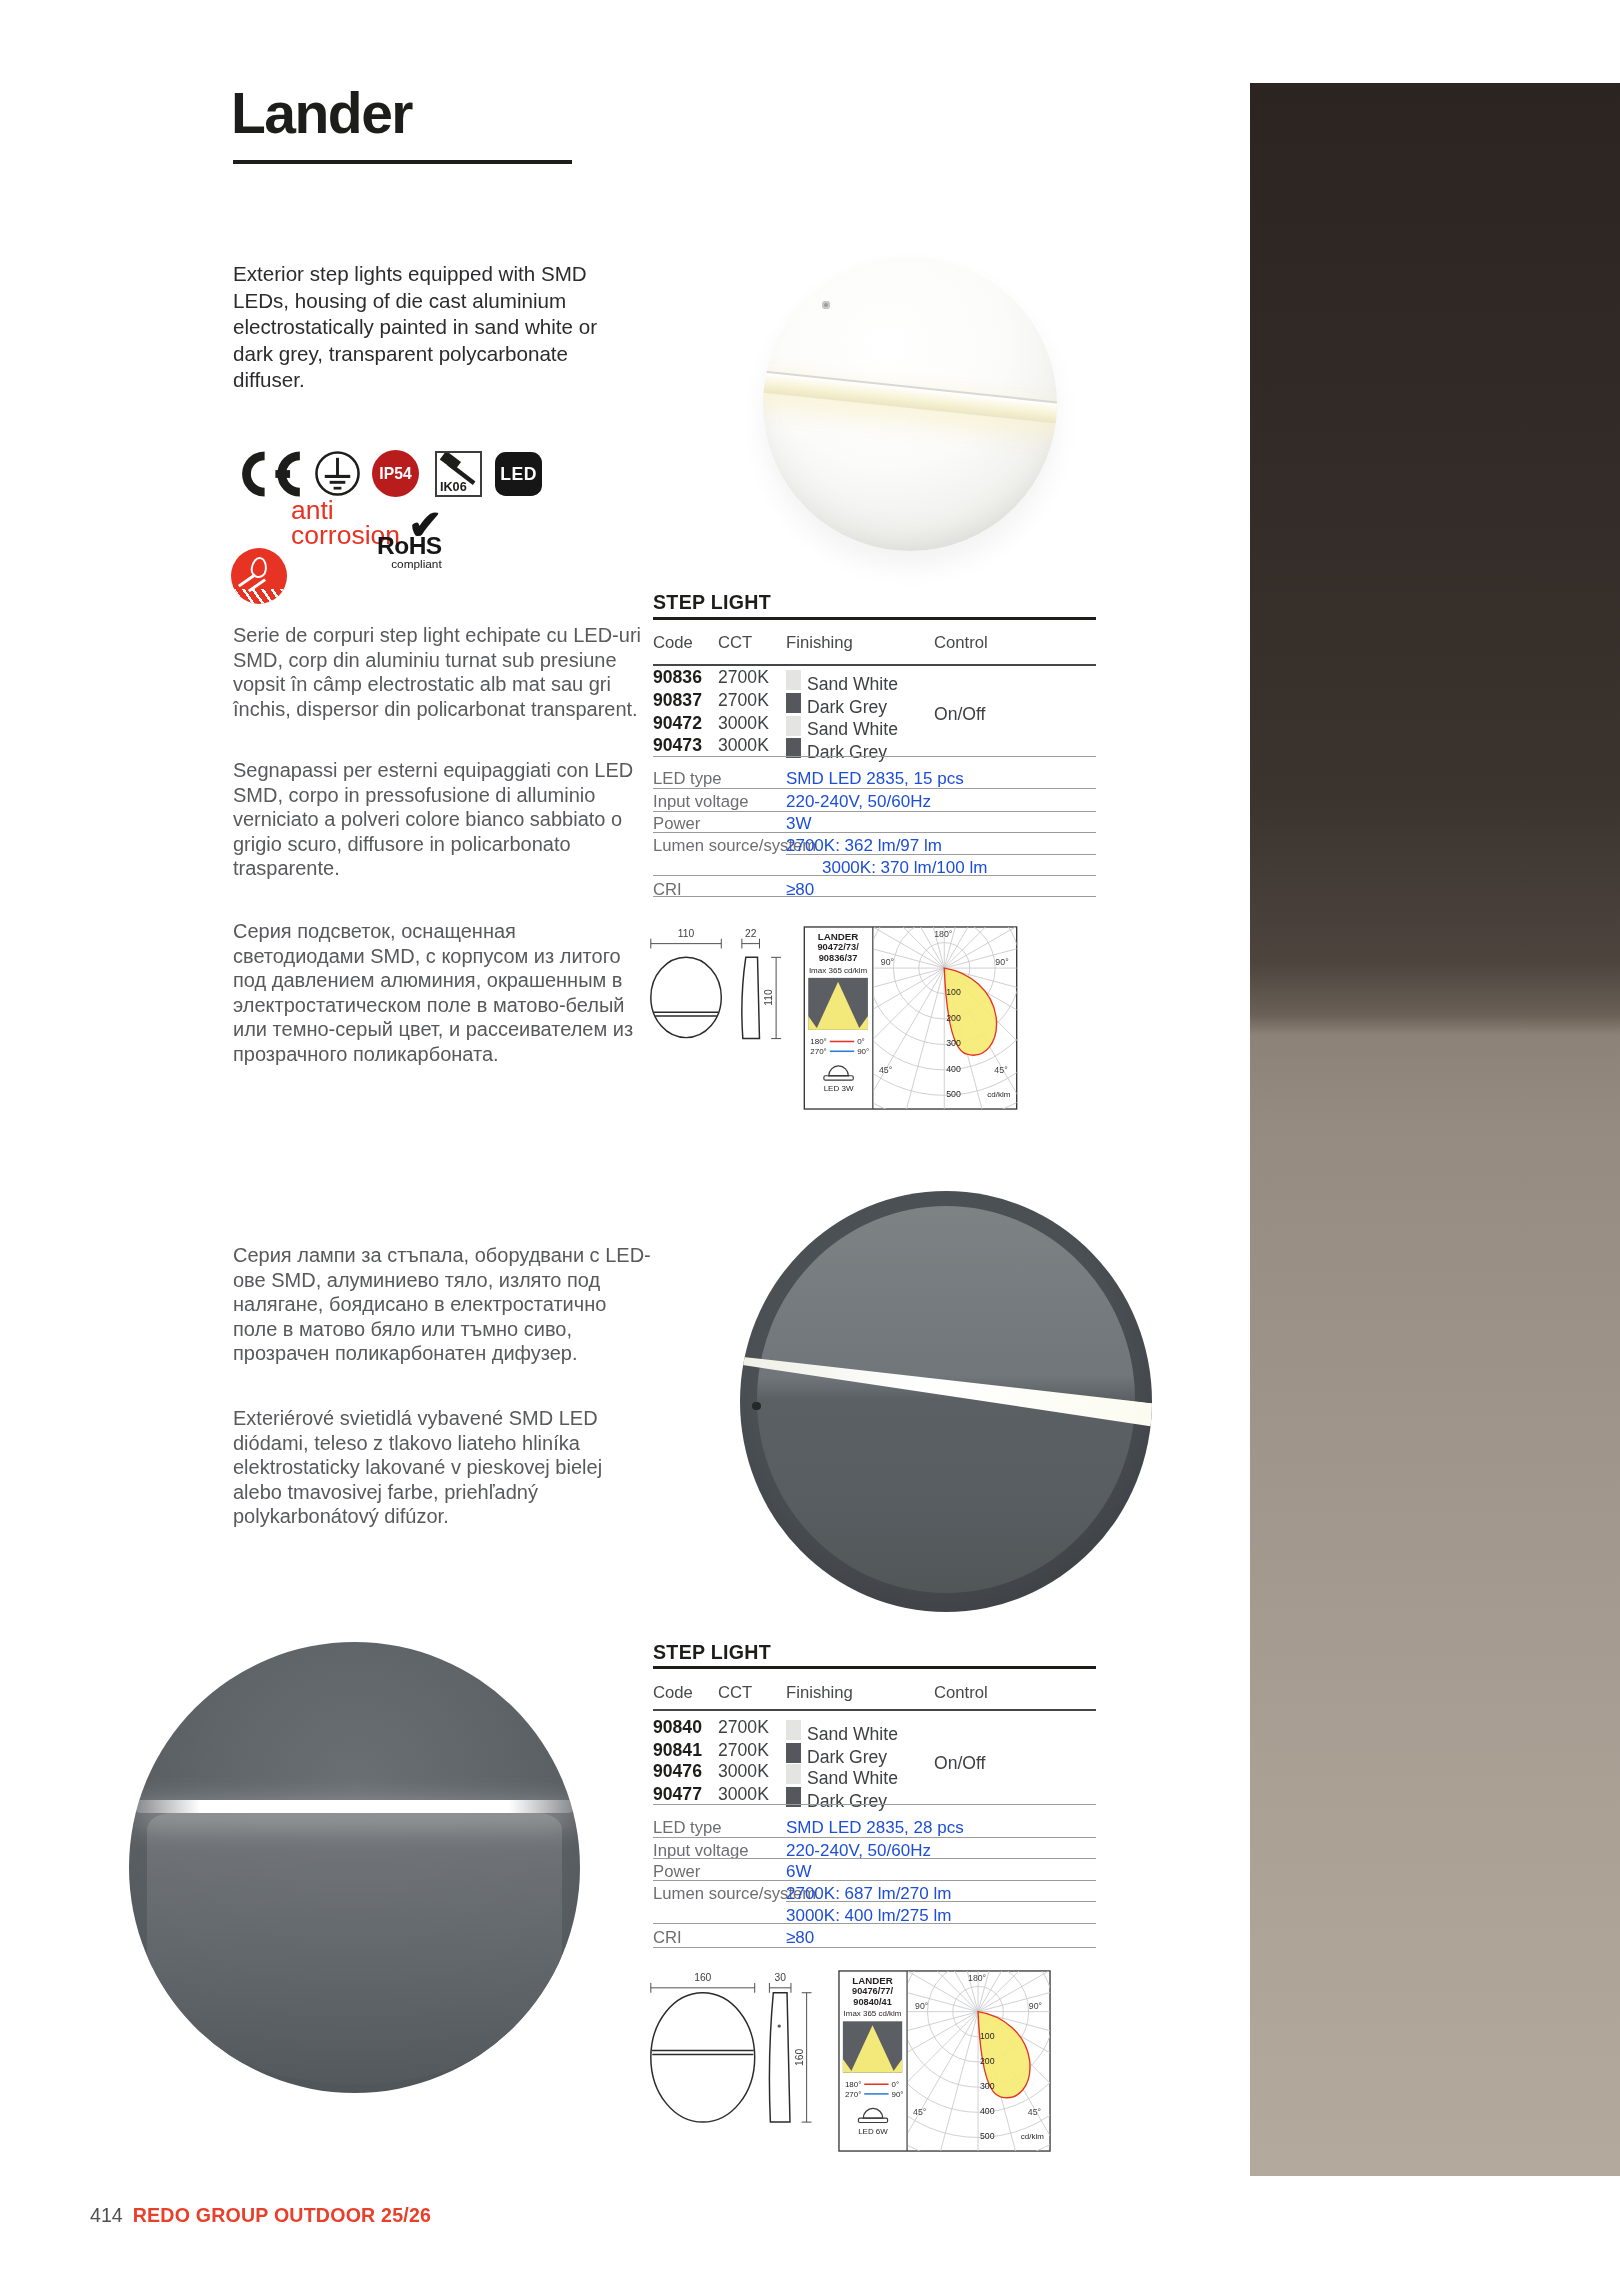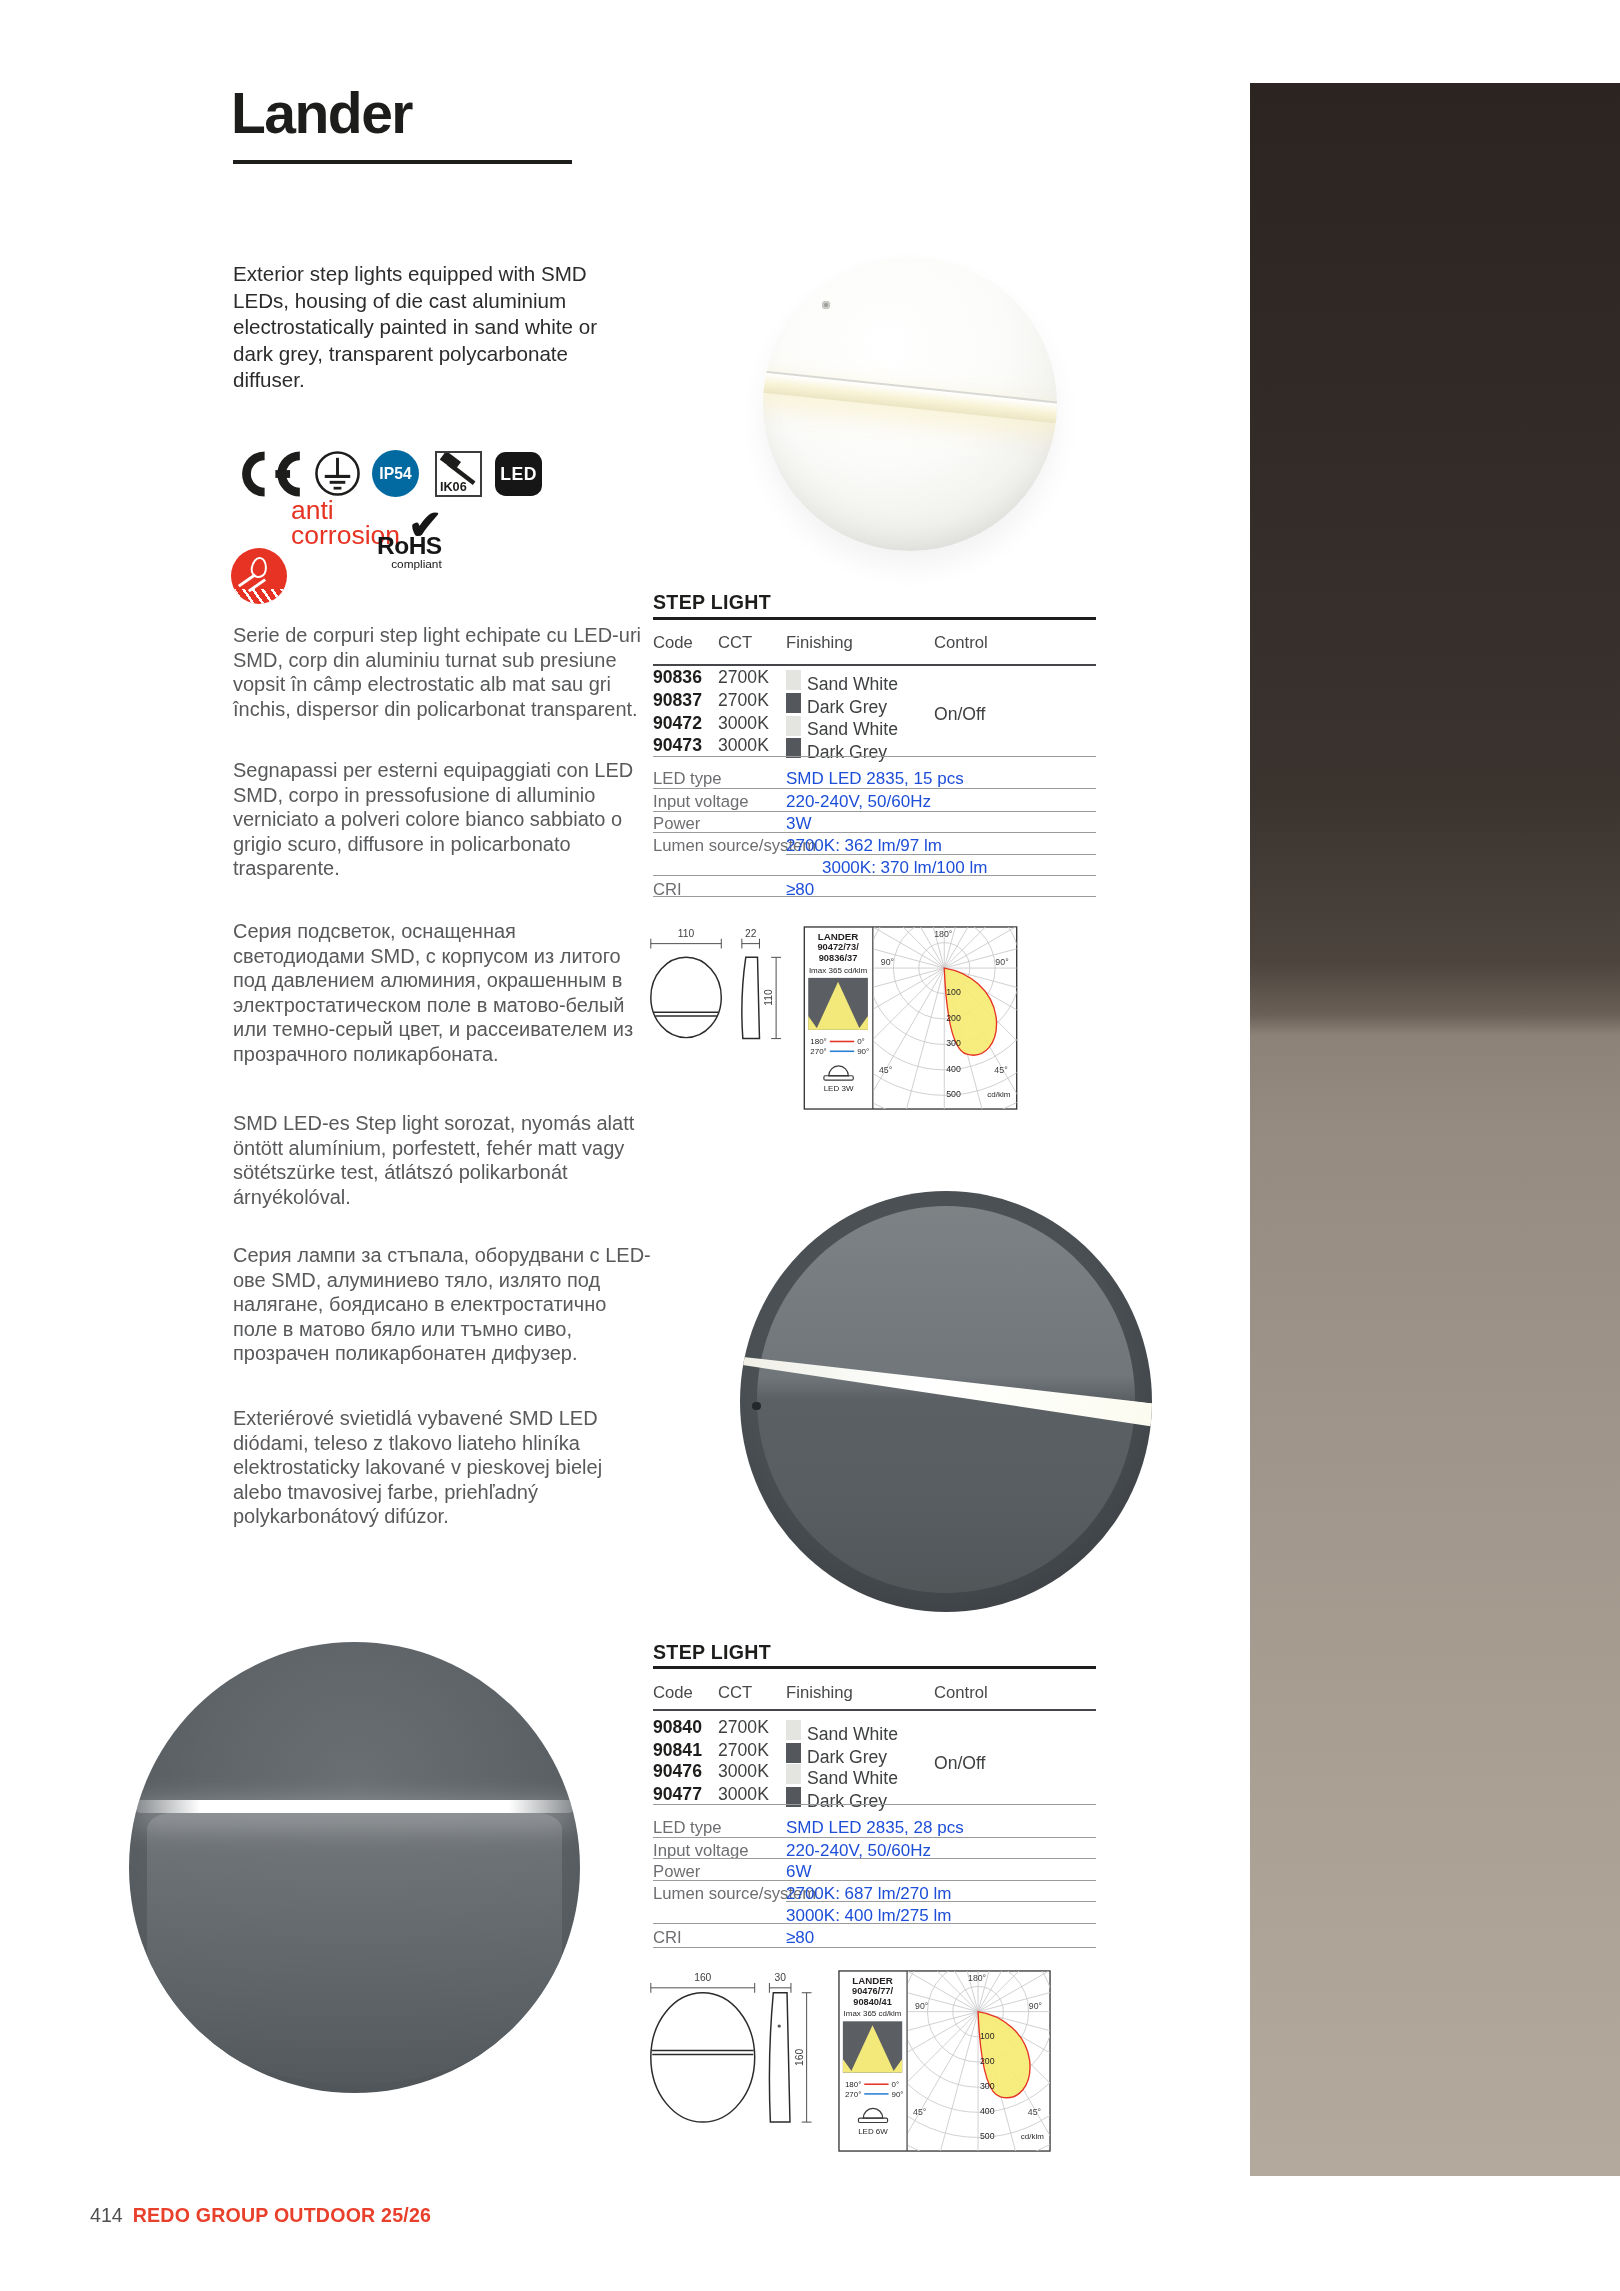--- a/index.html
+++ b/index.html
@@ -5,21 +5,21 @@
   html,body{margin:0;padding:0;background:#e9e9e9}
   .page{position:relative;width:1620px;height:2292px;background:#ffffff;overflow:hidden;
         font-family:"Liberation Sans",sans-serif;color:#231f20;margin:0 auto}
   .abs{position:absolute}
   .title{position:absolute;left:231px;top:80px;font-size:57px;font-weight:bold;letter-spacing:-1.5px;color:#1d1d1b}
   .title-rule{position:absolute;left:233px;top:160px;width:339px;height:3.9px;background:#1d1d1b}
   .intro{position:absolute;left:233px;top:261px;width:404px;font-size:20.6px;line-height:26.5px;color:#2c2c2e}
   .para{position:absolute;left:233px;width:419px;font-size:20px;line-height:24.5px;color:#58595b}
   
   .badge{position:absolute}
-  .ip54{width:47px;height:47px;border-radius:50%;background:#0369a1;color:#fff;display:flex;align-items:center;justify-content:center;font-weight:bold;font-size:15.7px}
+  .ip54{width:47px;height:47px;border-radius:50%;background:#b91c1c;color:#fff;display:flex;align-items:center;justify-content:center;font-weight:bold;font-size:15.7px}
   .ik06{width:47px;height:46px;border:2px solid #3c3c3c;background:#fff;box-sizing:border-box;position:relative}
   .ik06 span{position:absolute;left:2.9px;bottom:1px;font-size:12.7px;font-weight:bold;color:#1d1d1b}
   .ledb{width:47px;height:44px;border-radius:10.8px;background:#161616;color:#fff;display:flex;align-items:center;justify-content:center;font-weight:bold;font-size:17.6px;letter-spacing:0.5px}
   .anti-ic{width:56px;height:56px;border-radius:50%;background:#e63323;position:relative;overflow:hidden}
   .anti-ic .drop{position:absolute;left:19.6px;top:8.8px;width:15.7px;height:20.6px;border:2.9px solid #fff;border-radius:50% 50% 50% 50%/58% 58% 42% 42%;box-sizing:border-box;transform:rotate(8deg)}
   .anti-ic .hatch{position:absolute;left:-5.9px;bottom:-2px;width:69px;height:16.7px;background:repeating-linear-gradient(55deg,#fff 0 2.5px,rgba(255,255,255,0) 2.5px 7.8px)}
   .anti-ic .arr1,.anti-ic .arr2{position:absolute;width:19.6px;height:2.9px;background:#fff;transform:rotate(-35deg)}
   .anti-ic .arr1{left:5.9px;top:31px}.anti-ic .arr2{left:15.7px;top:36px}
   .anti-tx{position:absolute;color:#e63323;font-size:26.5px;line-height:24.5px}
   .rohs{position:absolute;color:#161616}
@@ -129,21 +129,20 @@
   </div>
   <div class="rohs" style="left:377px;top:532px">
     <span class="chk">✔</span>
     <div class="nm">RoHS</div>
     <div class="sub">compliant</div>
   </div>
 
   <div class="para" style="top:623px">Serie de corpuri step light echipate cu LED-uri SMD, corp din aluminiu turnat sub presiune vopsit în câmp electrostatic alb mat sau gri închis, dispersor din policarbonat transparent.</div>
   <div class="para" style="top:758px">Segnapassi per esterni equipaggiati con LED SMD, corpo in pressofusione di alluminio verniciato a polveri colore bianco sabbiato o grigio scuro, diffusore in policarbonato trasparente.</div>
   <div class="para" style="top:919px">Серия подсветок, оснащенная светодиодами SMD, с корпусом из литого под давлением алюминия, окрашенным в электростатическом поле в матово-белый или темно-серый цвет, и рассеивателем из прозрачного поликарбоната.</div>
-  <div class="para" style="top:1111px">SMD LED-es Step light sorozat, nyomás alatt öntött alumínium, porfestett, fehér matt vagy sötétszürke test, átlátszó polikarbonát árnyékolóval.</div>
   <div class="para" style="top:1243px">Серия лампи за стъпала, оборудвани с LED-ове SMD, алуминиево тяло, излято под налягане, боядисано в електростатично поле в матово бяло или тъмно сиво, прозрачен поликарбонатен дифузер.</div>
   <div class="para" style="top:1406px">Exteriérové svietidlá vybavené SMD LED diódami, teleso z tlakovo liateho hliníka elektrostaticky lakované v pieskovej bielej alebo tmavosivej farbe, priehľadný polykarbonátový difúzor.</div>
 
   <div class="lamp lamp-white">
     <div class="slot"></div>
     <div class="screw" style="left:20%;top:15%;width:7.8px;height:7.8px;background:#9c9c98;box-shadow:inset 0 0 0 2px #c9c9c5"></div>
   </div>
 
   <div class="lamp lamp-dark-mid">
     <div class="face"></div>

